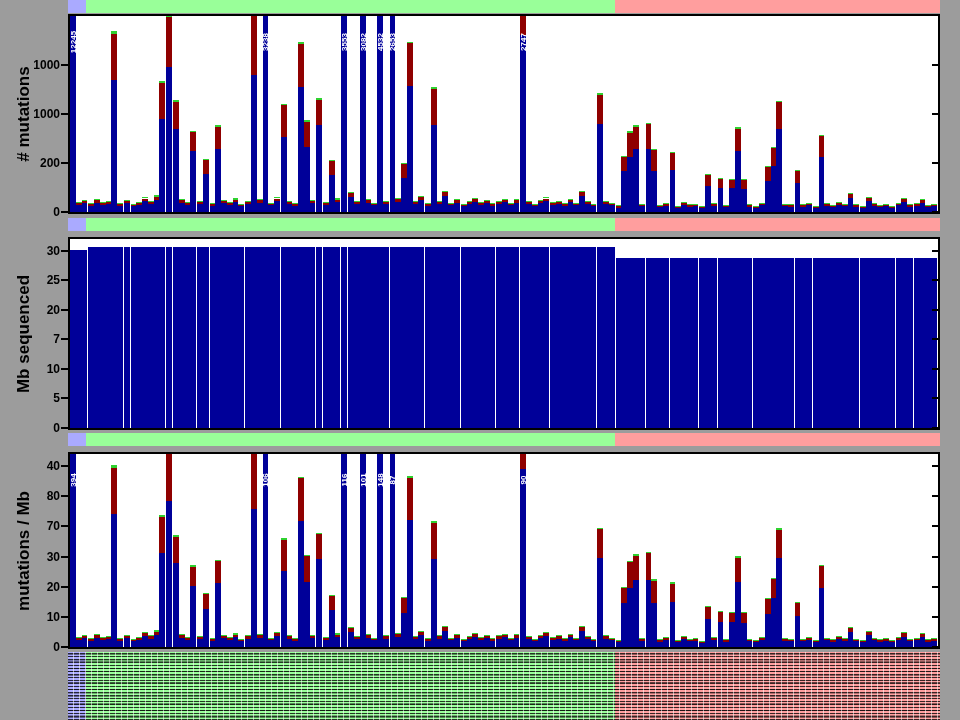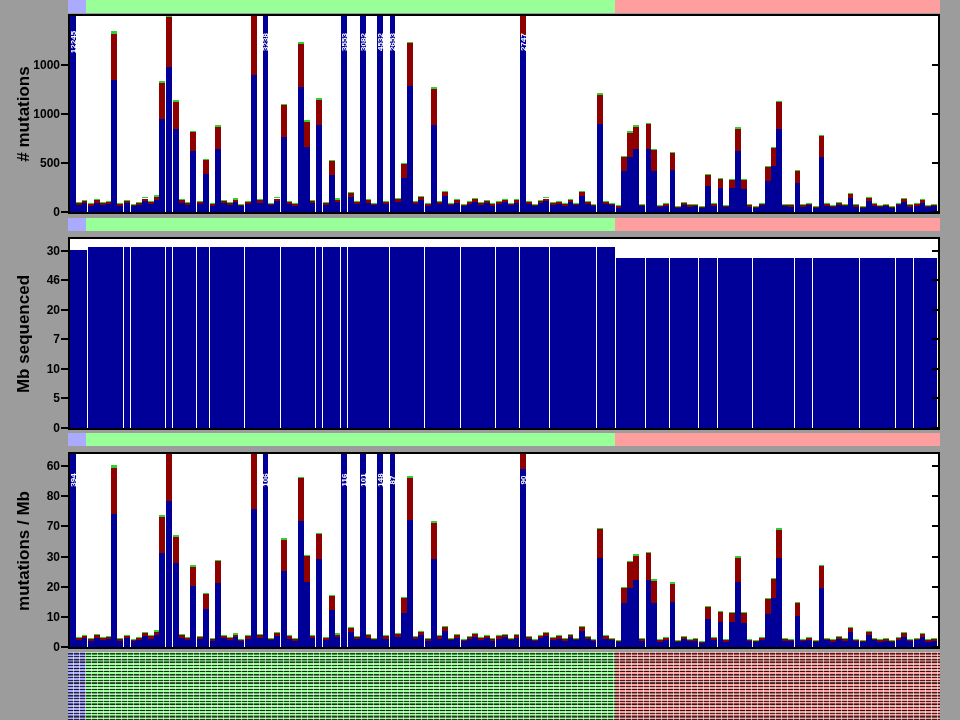--- a/index.html
+++ b/index.html
@@ -42,21 +42,21 @@
   <div class="band" style="top:0">
       <div class="bandseg" style="flex: 3 1 0%; background: rgb(170, 170, 255);"></div>
       <div class="bandseg" style="flex: 88 1 0%; background: rgb(153, 255, 153);"></div>
       <div class="bandseg" style="flex: 54 1 0%; background: rgb(255, 158, 158);"></div>
     </div>
 
   <div class="panel p1">
     <div class="ylab"><span># mutations</span></div>
     <div class="ticks">
         <div class="tlabel" style="top: 100%;">0</div>
-        <div class="tlabel" style="top: 75%;">500</div>
+        <div class="tlabel" style="top: 75%;">200</div>
         <div class="tlabel" style="top: 50%;">1000</div>
         <div class="tlabel" style="top: 25%;">1000</div>
       </div>
     <div class="bars" id="bars1">
         <div class="bar">
           <div class="seg" style="background: rgb(0, 0, 153); bottom: 0%; height: 100%;"></div>
           <span class="clab" style="color: rgb(255, 255, 255);">12245</span>
         </div>
         <div class="bar">
           <div class="seg" style="background: rgb(0, 0, 153); bottom: 0%; height: 3.75%;"></div>
@@ -821,21 +821,21 @@
     </div>
 
   <div class="panel p2">
     <div class="ylab"><span>Mb sequenced</span></div>
     <div class="ticks">
         <div class="tlabel" style="top: 100%;">0</div>
         <div class="tlabel" style="top: 84.375%;">5</div>
         <div class="tlabel" style="top: 68.75%;">10</div>
         <div class="tlabel" style="top: 53.125%;">7</div>
         <div class="tlabel" style="top: 37.5%;">20</div>
-        <div class="tlabel" style="top: 21.875%;">46</div>
+        <div class="tlabel" style="top: 21.875%;">25</div>
         <div class="tlabel" style="top: 6.25%;">30</div>
       </div>
     <div class="bars" id="bars2">
         <div class="bar">
           <div class="seg" style="background: rgb(0, 0, 153); bottom: 0%; height: 94.375%;"></div>
         </div>
         <div class="bar">
           <div class="seg" style="background: rgb(0, 0, 153); bottom: 0%; height: 94.375%;"></div>
         </div>
         <div class="bar">
@@ -1323,21 +1323,21 @@
 
   <div class="panel p3">
     <div class="ylab"><span>mutations / Mb</span></div>
     <div class="ticks">
         <div class="tlabel" style="top: 100%;">0</div>
         <div class="tlabel" style="top: 84.375%;">10</div>
         <div class="tlabel" style="top: 68.75%;">20</div>
         <div class="tlabel" style="top: 53.125%;">30</div>
         <div class="tlabel" style="top: 37.5%;">70</div>
         <div class="tlabel" style="top: 21.875%;">80</div>
-        <div class="tlabel" style="top: 6.25%;">60</div>
+        <div class="tlabel" style="top: 6.25%;">40</div>
       </div>
     <div class="bars" id="bars3">
         <div class="bar">
           <div class="seg" style="background: rgb(0, 0, 153); bottom: 0%; height: 100%;"></div>
           <span class="clab" style="color: rgb(255, 255, 255);">394</span>
         </div>
         <div class="bar">
           <div class="seg" style="background: rgb(0, 0, 153); bottom: 0%; height: 3.88038%;"></div>
           <div class="seg" style="background: rgb(143, 0, 0); bottom: 3.88038%; height: 1.03477%;"></div>
           <div class="seg" style="background: rgb(47, 209, 47); bottom: 4.91515%; height: 0.517384%;"></div>

